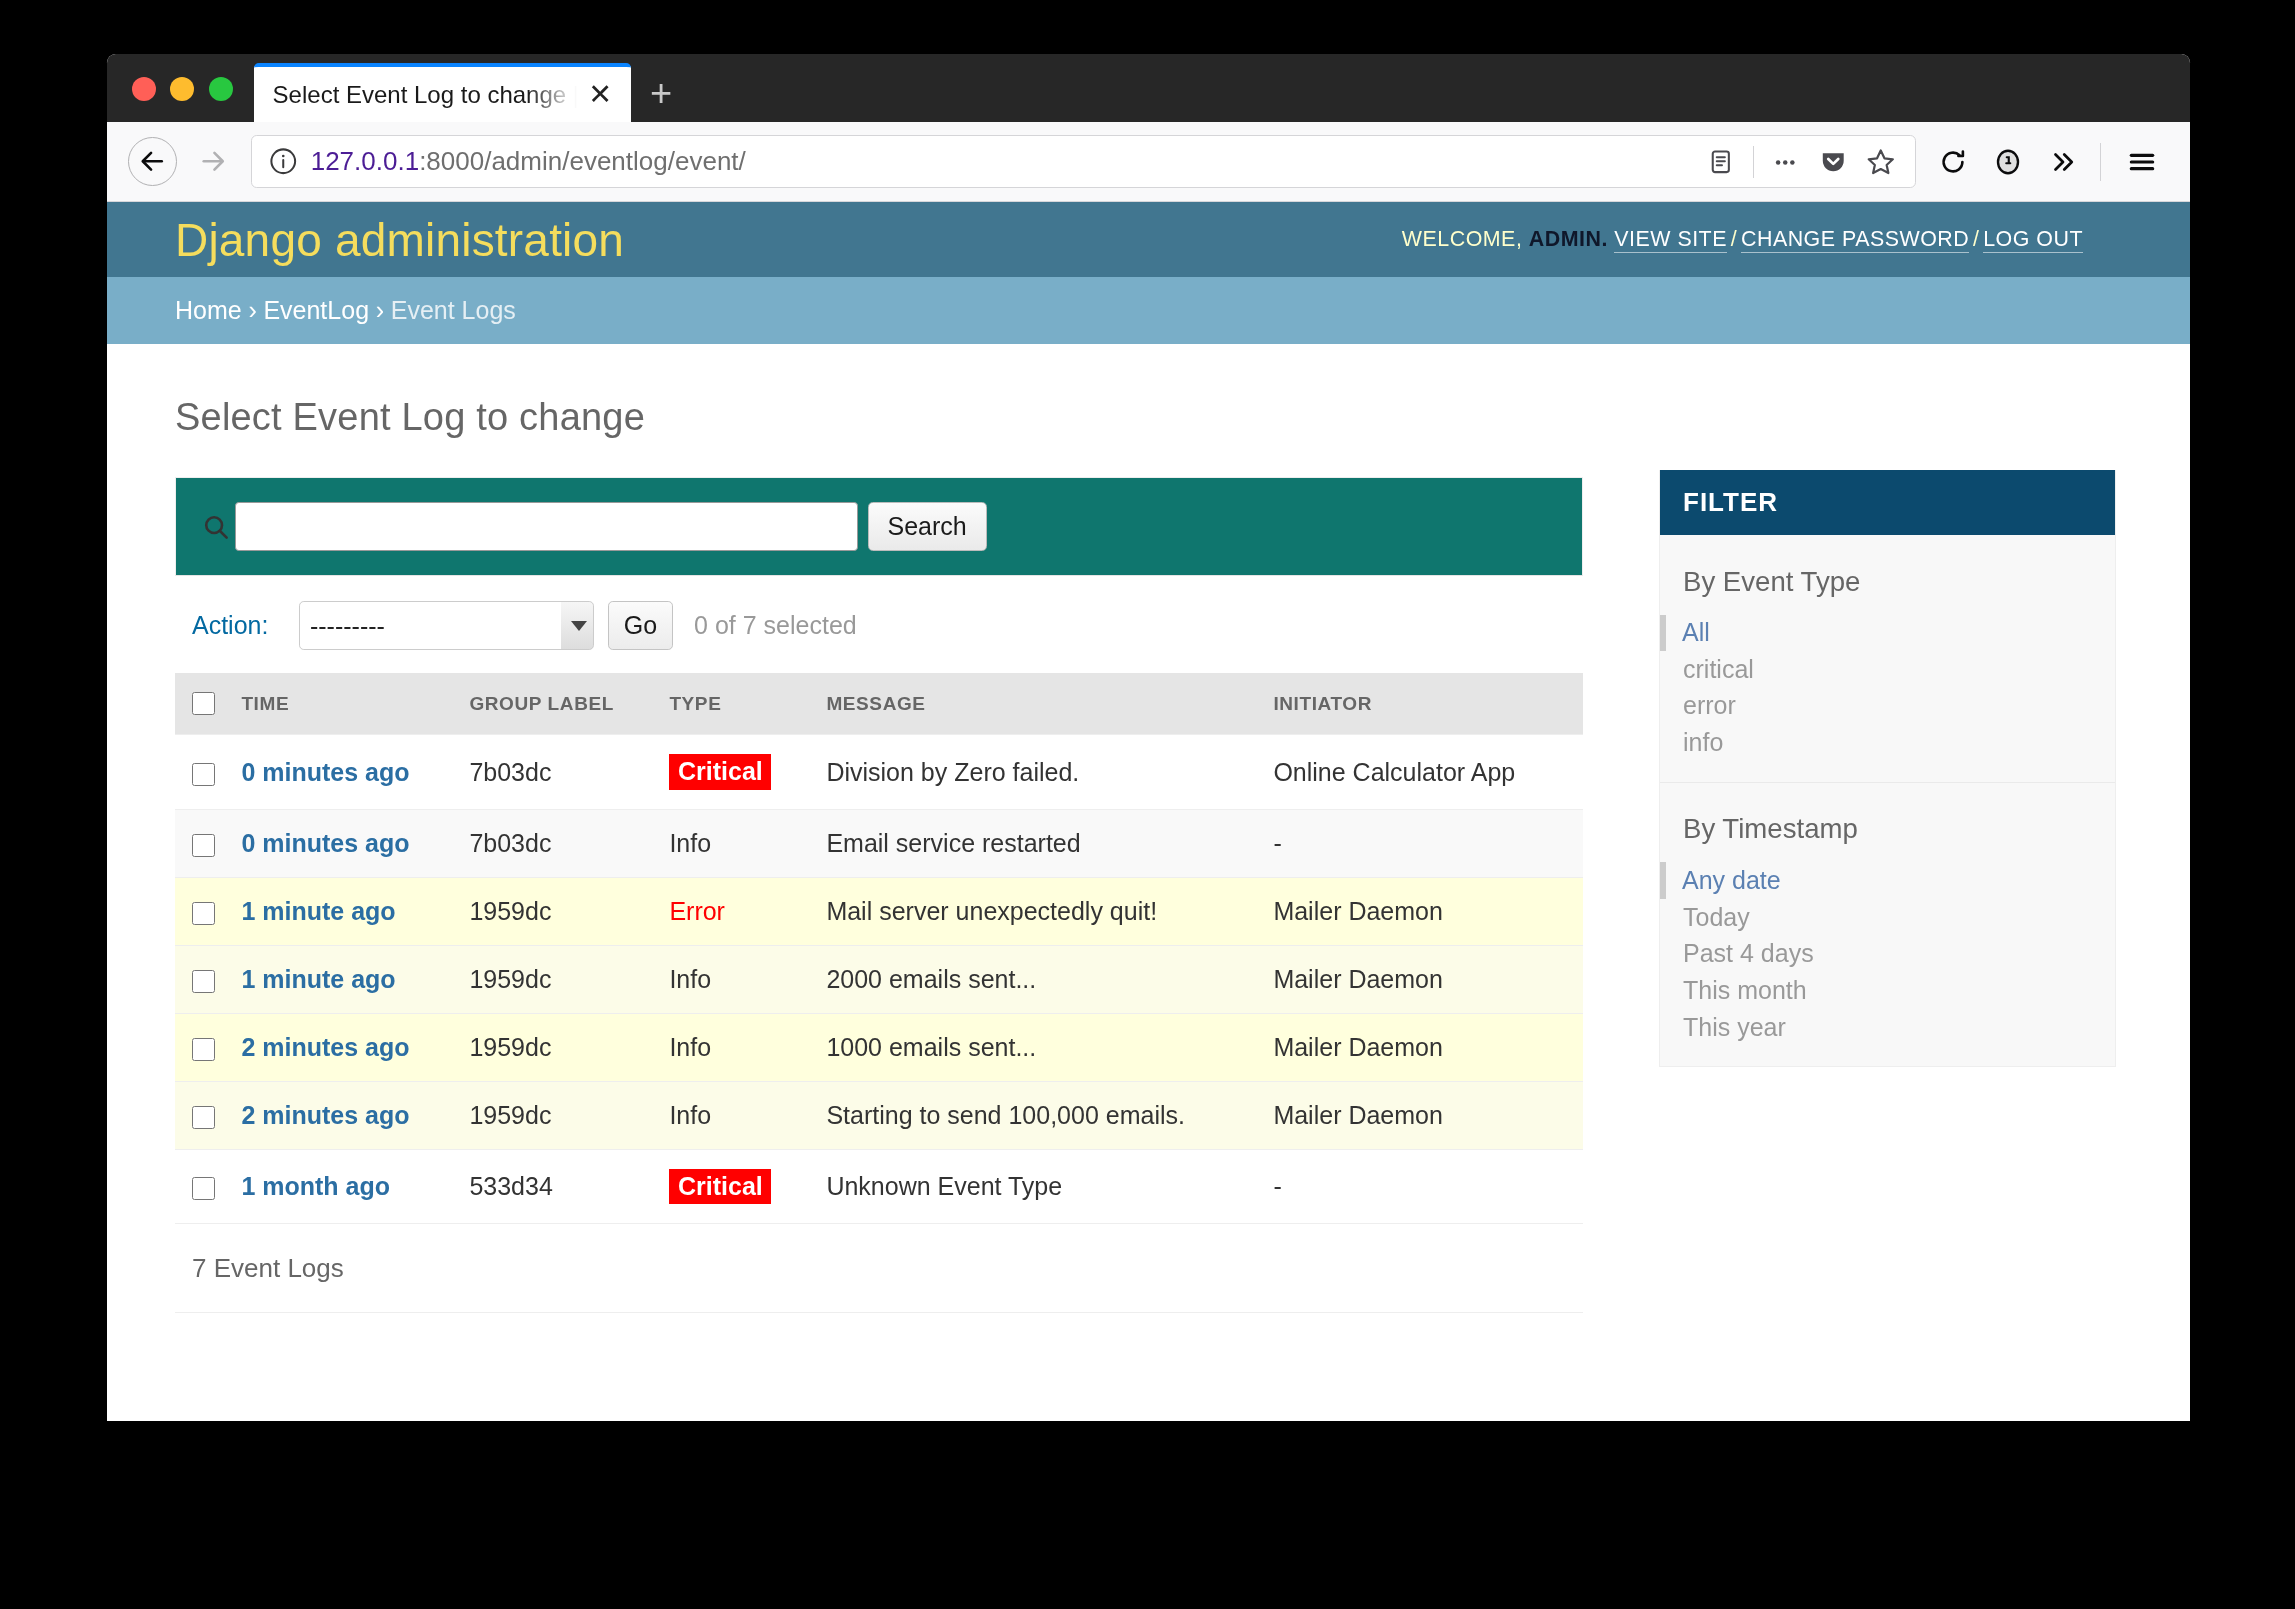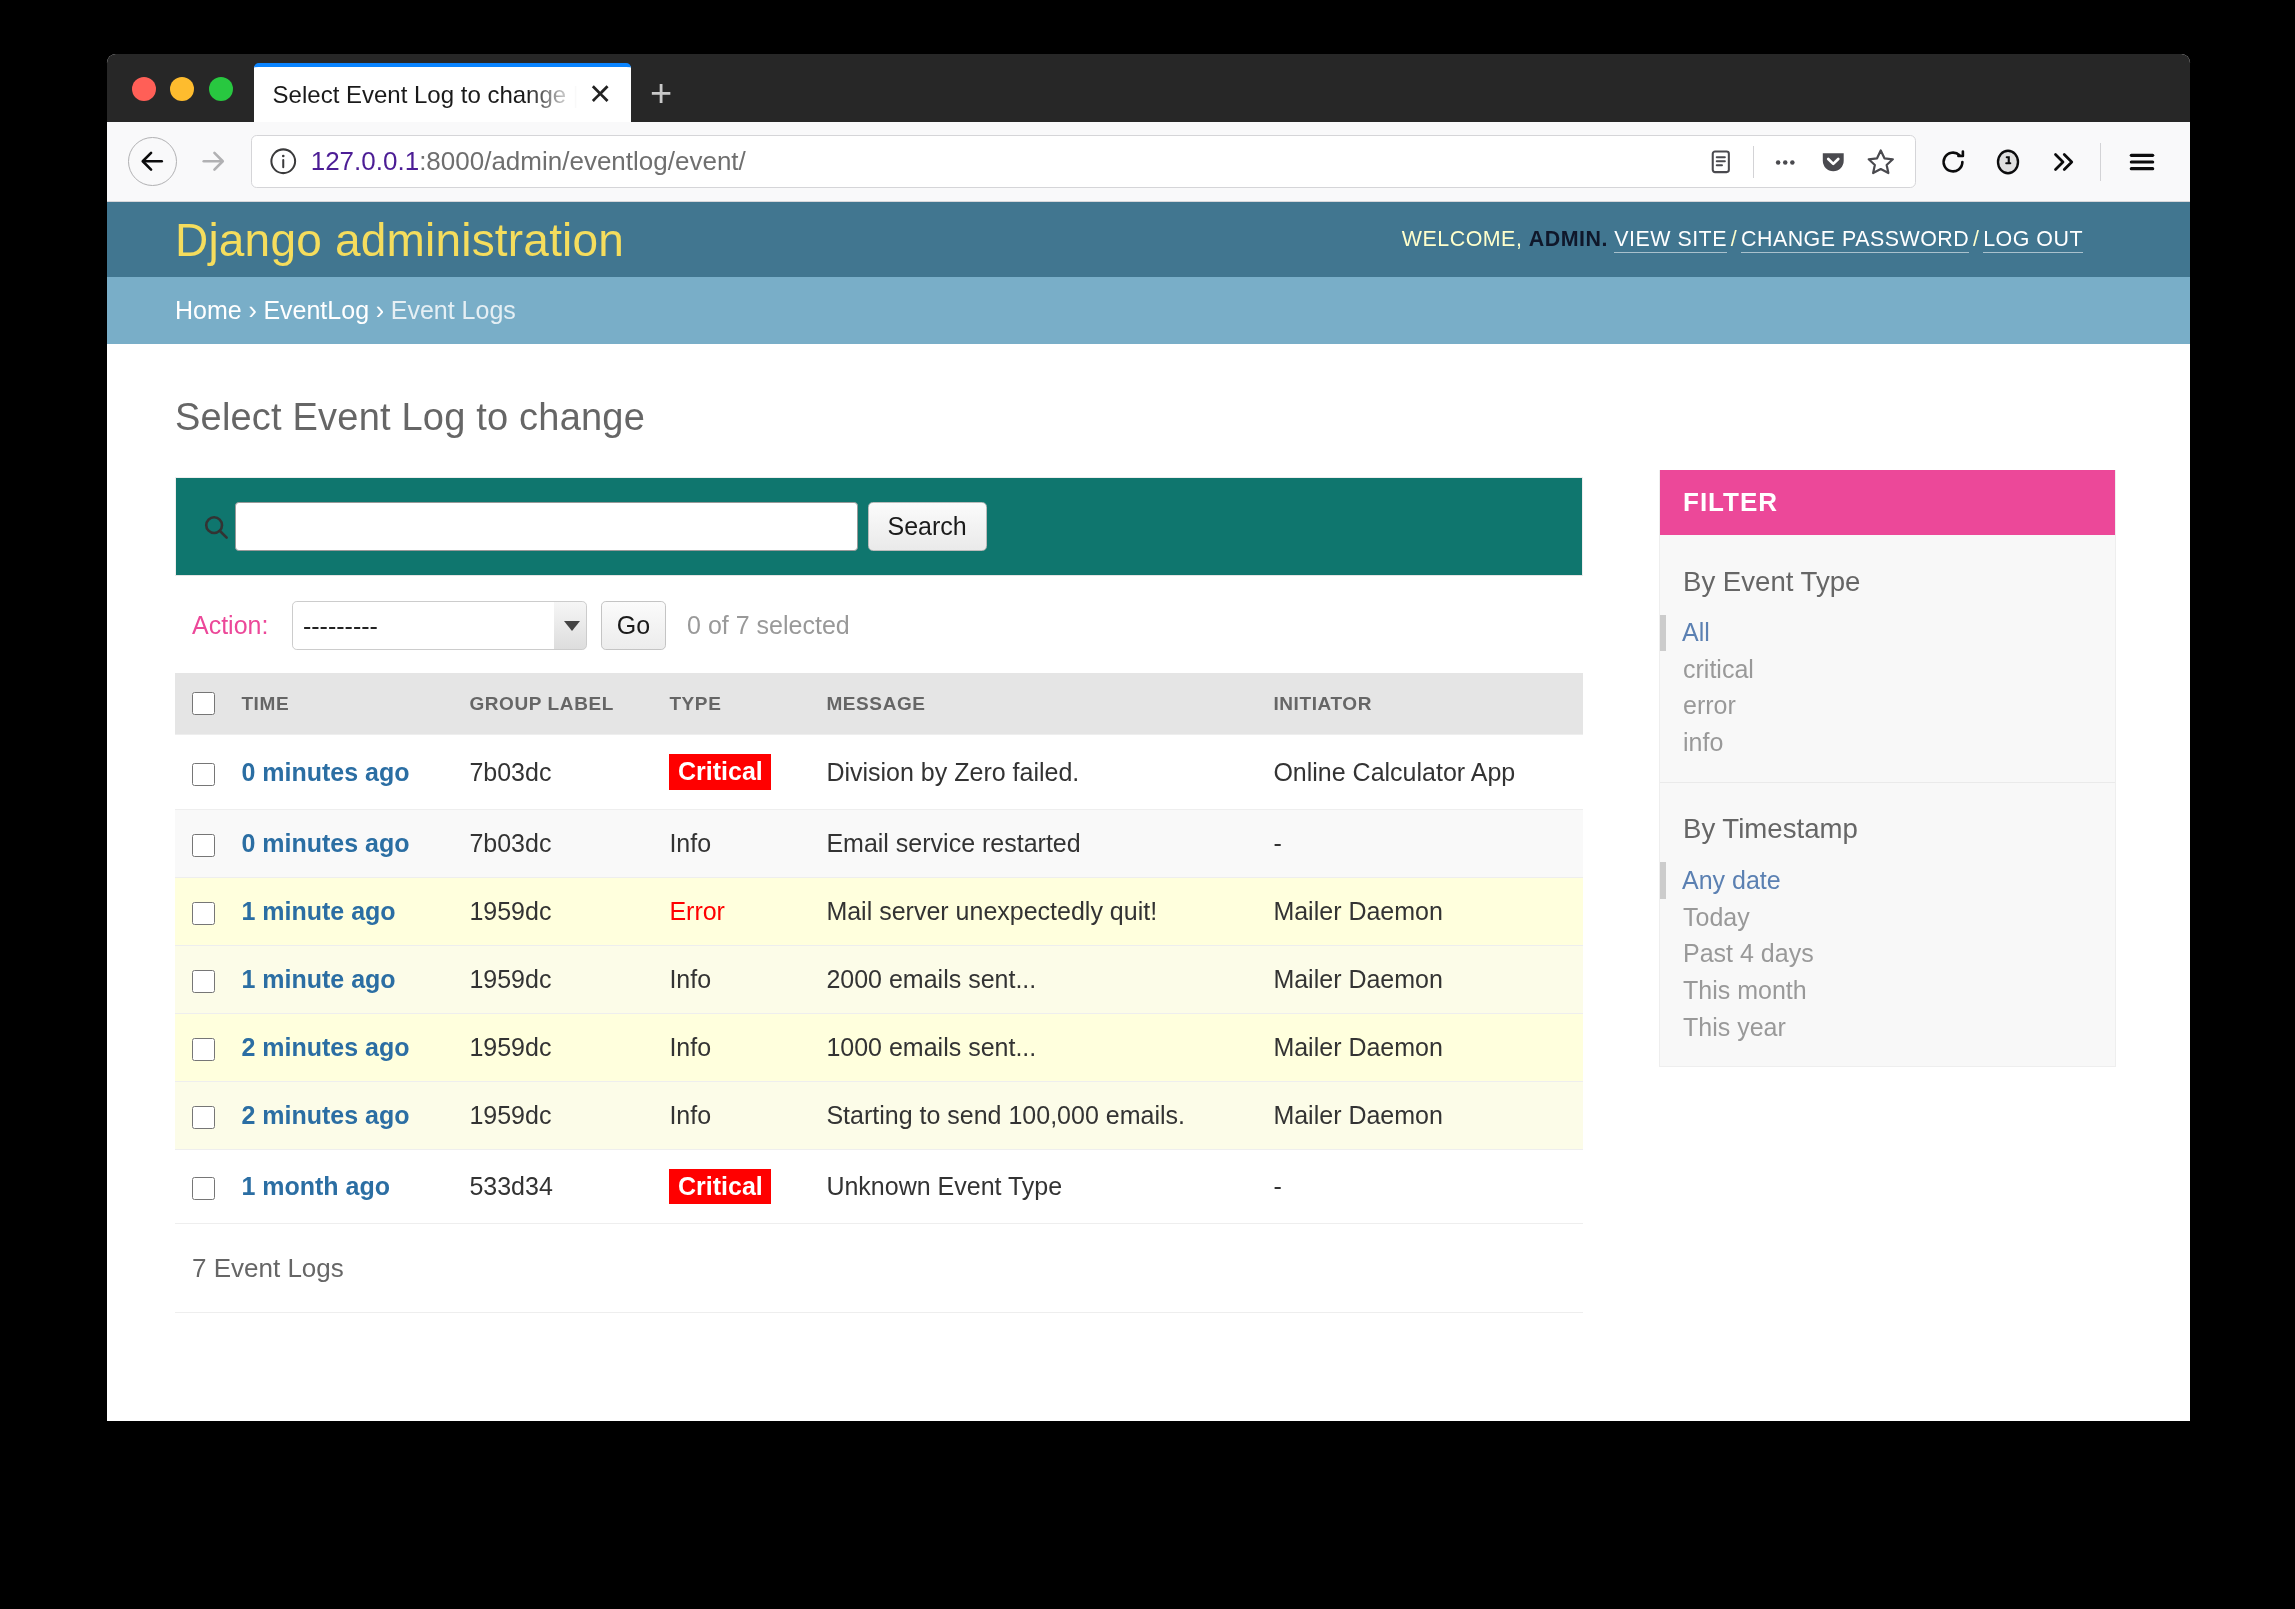--- a/index.html
+++ b/index.html
@@ -176,21 +176,21 @@
     border-radius: 4.8px;
     color: #1a1a1a;
     font-family: "Liberation Sans", sans-serif;
   }
 
   
   #actions-row {
     display: flex; align-items: center;
     padding: 25px 0 23px 17px;
   }
-  #action-label { font-size: 25px; color: #ec4899; margin-right: 24px; }
+  #action-label { font-size: 25px; color: #0369a1; margin-right: 31px; }
   #action-select {
     width: 295px; height: 49px;
     font-size: 25px;
     padding: 0 9.5px;
     border: 1px solid #ccc;
     border-radius: 4.8px;
     background: #fff;
     font-family: "Liberation Sans", sans-serif;
     color: #222;
     -webkit-appearance: none; appearance: none;
@@ -278,21 +278,21 @@
   #filter-sidebar {
     width: 457px;
     margin-left: 76px;
     margin-top: 126px;
     background: #f8f8f8;
     align-self: flex-start;
     border: 1px solid #eee;
     border-top: none;
   }
   #filter-header {
-    background: #ec4899;
+    background: #0c4a6e;
     color: #fff;
     font-size: 26px;
     font-weight: bold;
     letter-spacing: 1px;
     padding: 17px 23px;
   }
   .filter-group { padding: 9.5px 0 21px 0; }
   .filter-title {
     font-size: 27.6px; color: #666; font-weight: 400;
     padding: 21px 23px 17px 23px;

